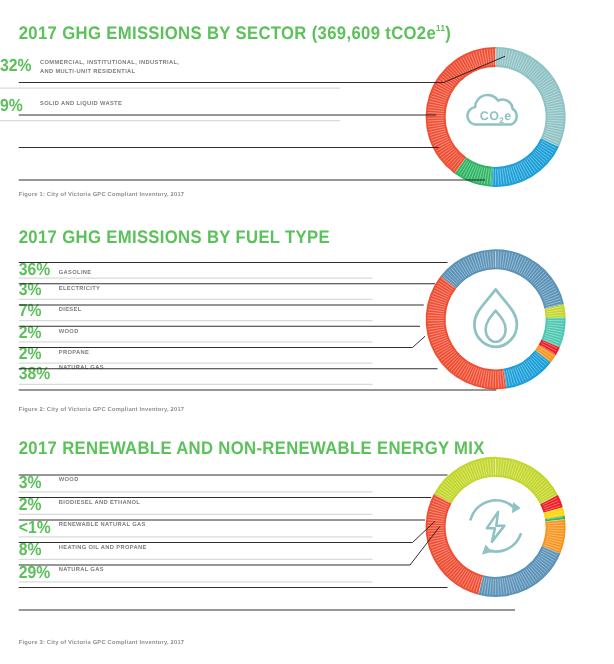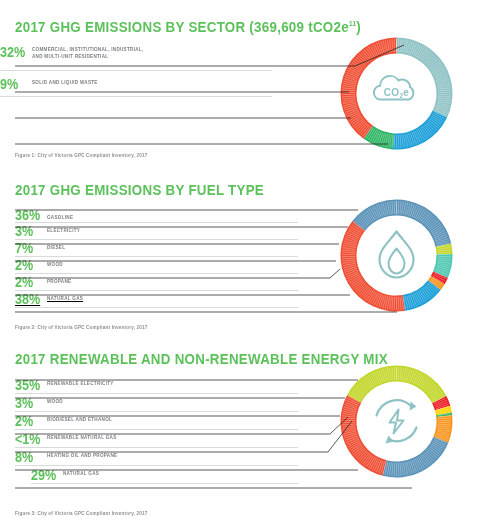--- a/index.html
+++ b/index.html
@@ -287,21 +287,21 @@
       <div class="lab" style="padding-top:0;">DIESEL</div>
     </div>
     <div class="row" style="height:17px;align-items:center;">
       <div class="pct">2%</div>
       <div class="lab" style="padding-top:0;">WOOD</div>
     </div>
     <div class="row" style="height:17px;align-items:center;">
       <div class="pct">2%</div>
       <div class="lab" style="padding-top:0;">PROPANE</div>
     </div>
-    <div class="row" style="height:17px;align-items:center;text-decoration:underline;">
+    <div class="row" style="height:17px;">
       <div class="pct">38%</div>
       <div class="lab" style="padding-top:0;">NATURAL GAS</div>
     </div>
   </div>
 
   <div class="caption" style="position:absolute;left:15px;top:155px;">Figure 2: City of Victoria GPC Compliant Inventory, 2017</div>
 
   <div class="donut-wrap" style="left:334px;top:23px;">
     <svg width="125" height="125" viewBox="0 0 125 125">
       <g id="donut-fuel">
@@ -502,40 +502,36 @@
     <line class="leader" x1="15" y1="142" x2="397" y2="142" stroke="#231f20"></line>
   </svg>
 </div>
 
 <div class="section" style="position:absolute;left:0;top:339px;width:456px;height:191px;">
 
   <div class="sec-title" style="position:absolute;left:15px;top:12px;">2017 RENEWABLE AND NON-RENEWABLE ENERGY MIX</div>
 
   <div class="rows" style="position:absolute;left:15px;top:32px;width:283px;">
     <div class="row" style="height:18px;align-items:center;">
-      <div class="pct">35%</div>
-      <div class="lab" style="padding-top:0;">RENEWABLE ELECTRICITY</div>
-    </div>
-    <div class="row" style="height:18px;align-items:center;">
       <div class="pct">3%</div>
       <div class="lab" style="padding-top:0;">WOOD</div>
     </div>
     <div class="row" style="height:18px;align-items:center;">
       <div class="pct">2%</div>
       <div class="lab" style="padding-top:0;">BIODIESEL AND ETHANOL</div>
     </div>
     <div class="row" style="height:18px;align-items:center;">
       <div class="pct">&lt;1%</div>
       <div class="lab" style="padding-top:0;">RENEWABLE NATURAL GAS</div>
     </div>
     <div class="row" style="height:18px;align-items:center;">
       <div class="pct">8%</div>
       <div class="lab" style="padding-top:0;">HEATING OIL AND PROPANE</div>
     </div>
-    <div class="row" style="height:18px;align-items:center;margin-left:16px;">
+    <div class="row" style="height:18px;align-items:center;">
       <div class="pct">29%</div>
       <div class="lab" style="padding-top:0;">NATURAL GAS</div>
     </div>
   </div>
 
   <div class="caption" style="position:absolute;left:15px;top:172px;">Figure 3: City of Victoria GPC Compliant Inventory, 2017</div>
 
   <div class="donut-wrap" style="left:334px;top:20px;">
     <svg width="125" height="125" viewBox="0 0 125 125">
       <g id="donut-energy">

